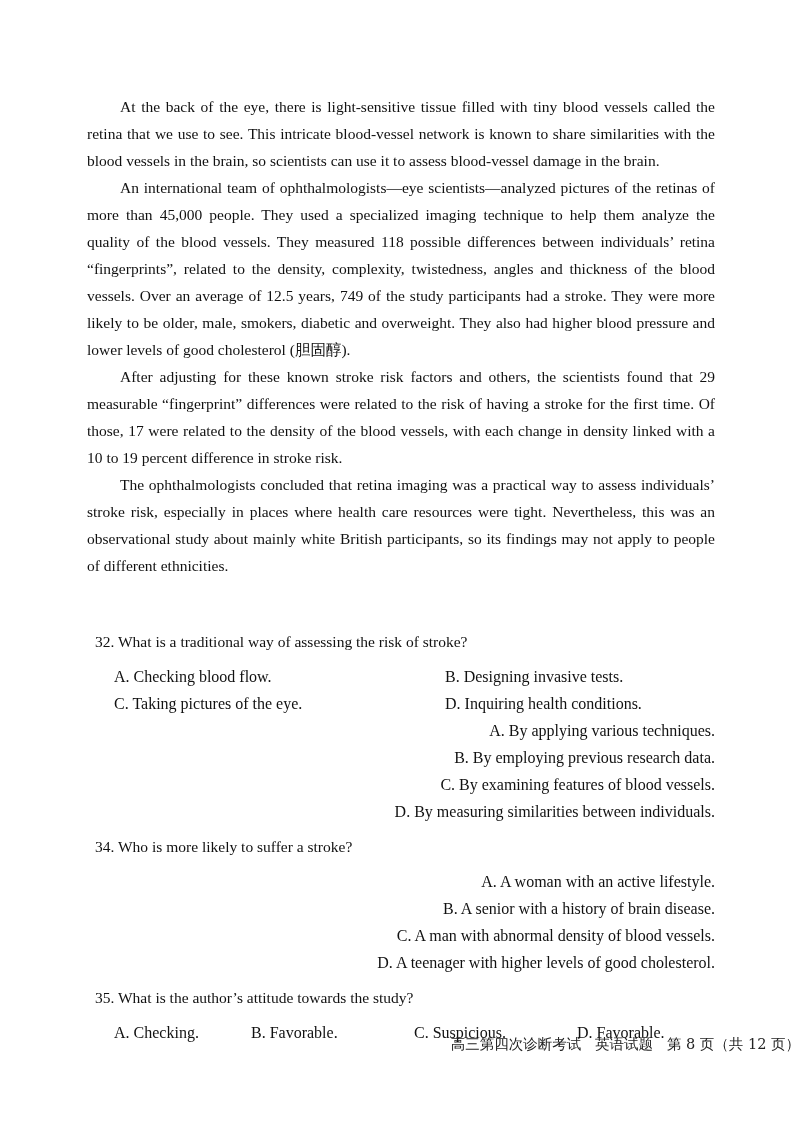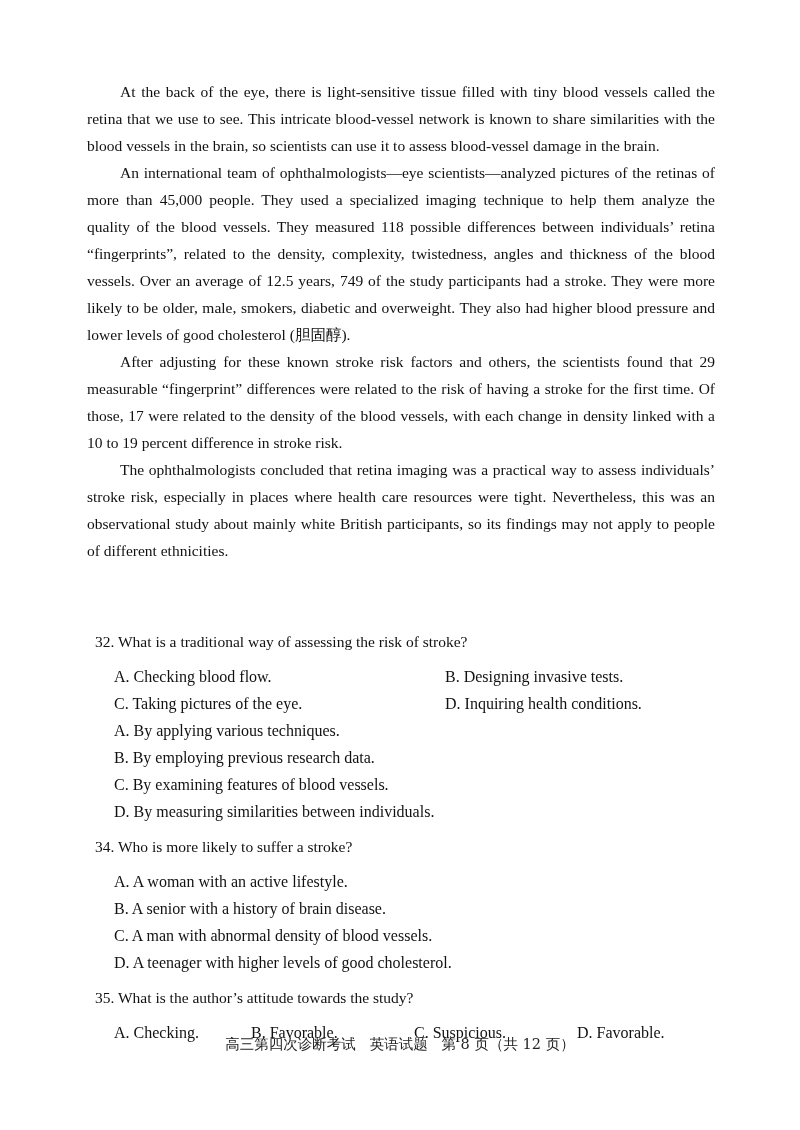--- a/index.html
+++ b/index.html
@@ -18,21 +18,21 @@
     .page {
       position: absolute;
       left: 0;
       top: 0;
       width: 800px;
       height: 1130px;
     }
     .passage {
       position: absolute;
       left: 87px;
-      top: 78px;
+      top: 93px;
       width: 628px;
     }
     .para {
       margin: 0;
       font-size: 15.5px;
       line-height: 27px;
       text-align: justify;
       text-indent: 33px;
     }
     .questions {
@@ -41,20 +41,21 @@
       top: 620px;
       width: 628px;
     }
     .q-stem {
       font-size: 15.5px;
       line-height: 27px;
       margin: 8px;
     }
     .opts {
       padding-left: 27px;
+      text-align: right;
     }
     .opt {
       font-size: 16px;
       line-height: 27px;
       margin: 0;
       white-space: nowrap;
     }
     .opts-2col {
       display: grid;
       grid-template-columns: 331px auto;
@@ -63,21 +64,21 @@
     .opts-4col {
       display: grid;
       grid-template-columns: 137px 163px 163px auto;
       padding-left: 27px;
     }
     .footer {
       position: absolute;
       left: 0;
       width: 800px;
       top: 1033px;
-      text-align: center;
+      text-align: right;
       font-size: 14.5px;
       line-height: 22px;
       color: #222222;
       font-family: "DejaVu Serif", "Liberation Serif", serif;
     }
     .footer span { white-space: pre; }
   </style>
 </head>
 <body>
 

